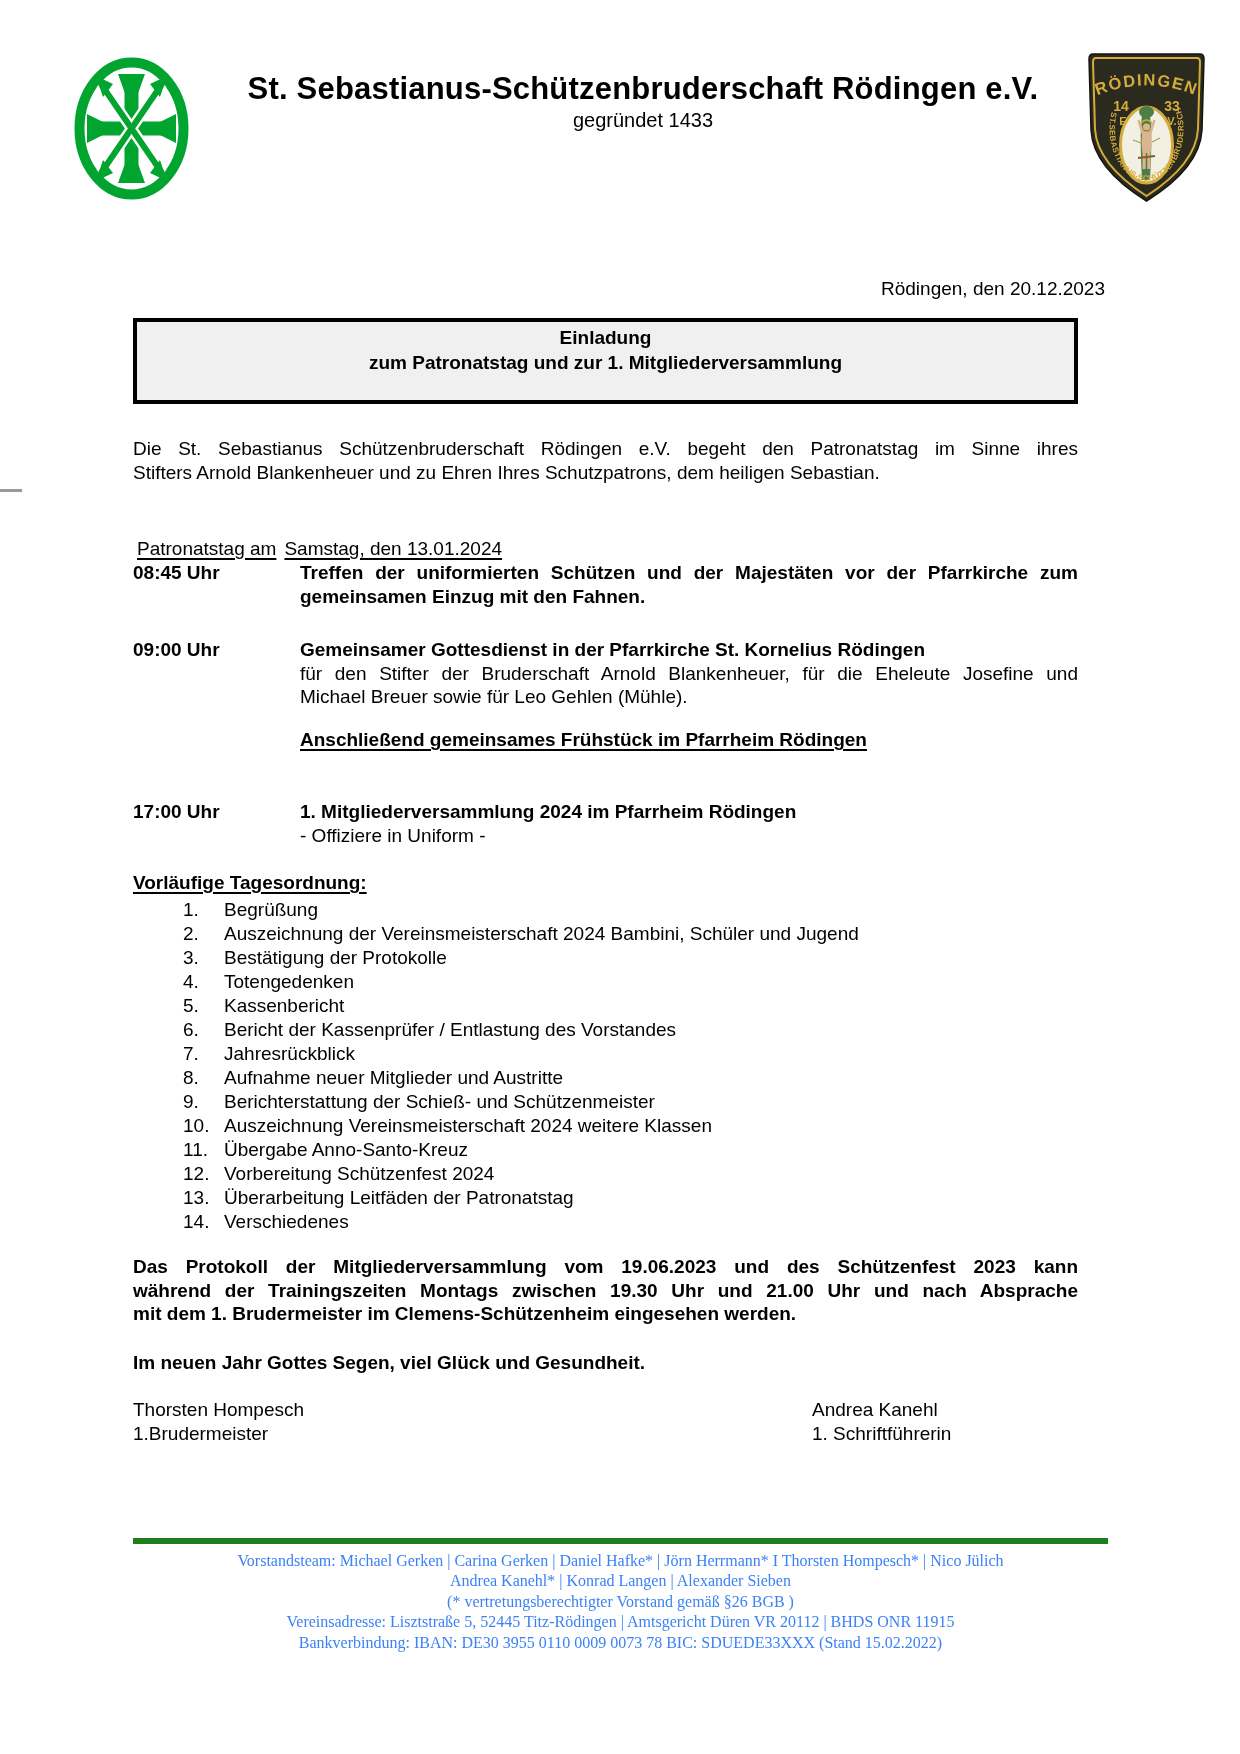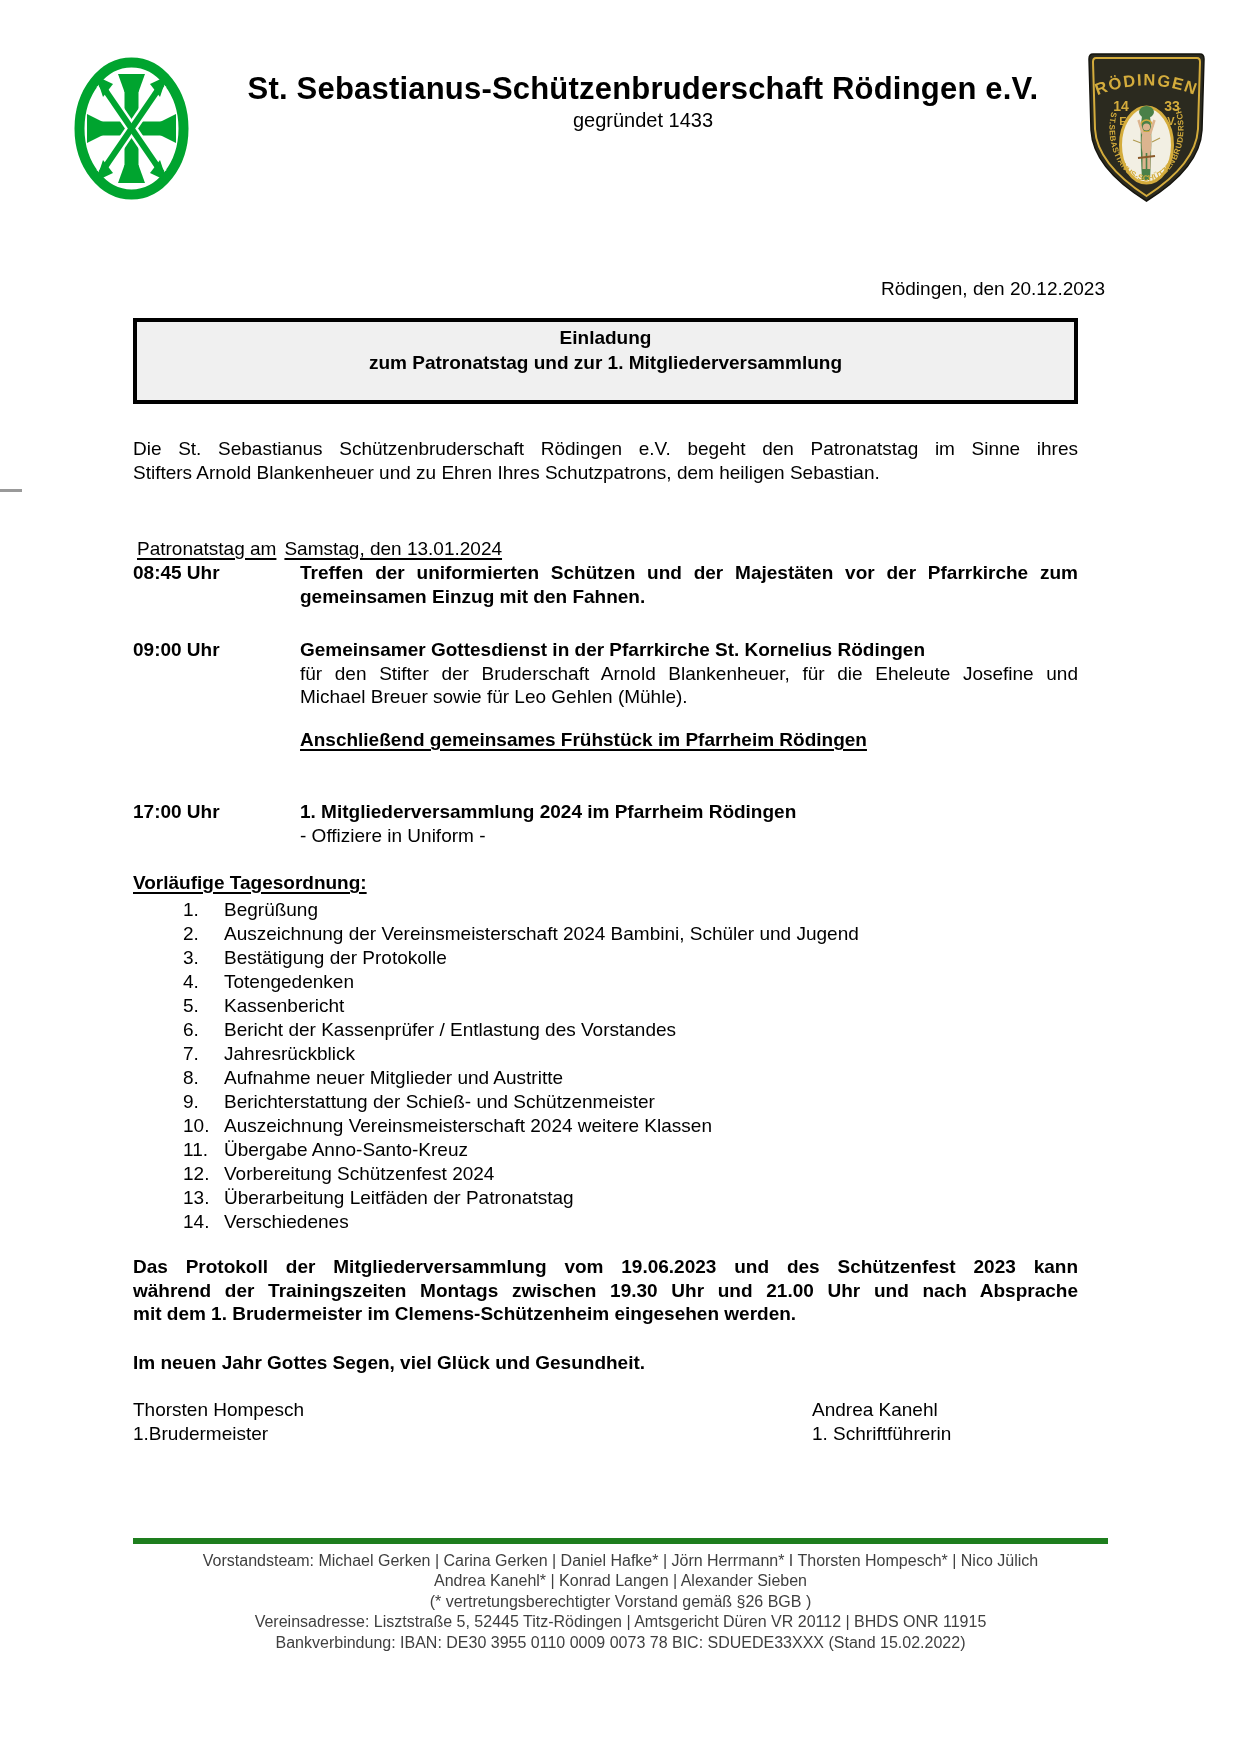--- a/index.html
+++ b/index.html
@@ -50,21 +50,21 @@
   .greeting { left:133px; top:1352px; font-size:19px; font-weight:bold; }
 
   .sig { top:1398px; font-size:19px; line-height:24px; }
   .sig-left { left:133px; }
   .sig-right { left:812px; }
 
   .foldmark { left:0; top:489px; width:22px; height:3px; background:#999; }
 
   .footer-rule { left:133px; top:1538px; width:975px; height:6px; background:#1e7e1e; }
   .footer { left:133px; top:1551px; width:975px; text-align:center;
-    font-size:16px; line-height:20.4px; color:#404040; }
+    font-size:16px; line-height:20.4px; color:#3b82f6;font-family:Liberation Serif, serif; }
 </style>
 </head>
 <body>
 
 <div class="page">
 
   <svg class="abs logo" viewBox="0 0 117 145" aria-hidden="true">
     <ellipse cx="58.5" cy="72.5" rx="52" ry="66" fill="none" stroke="#00a42f" stroke-width="10"></ellipse>
     <g fill="#00a42f">
       <rect x="51.5" y="26" width="14" height="93"></rect>

